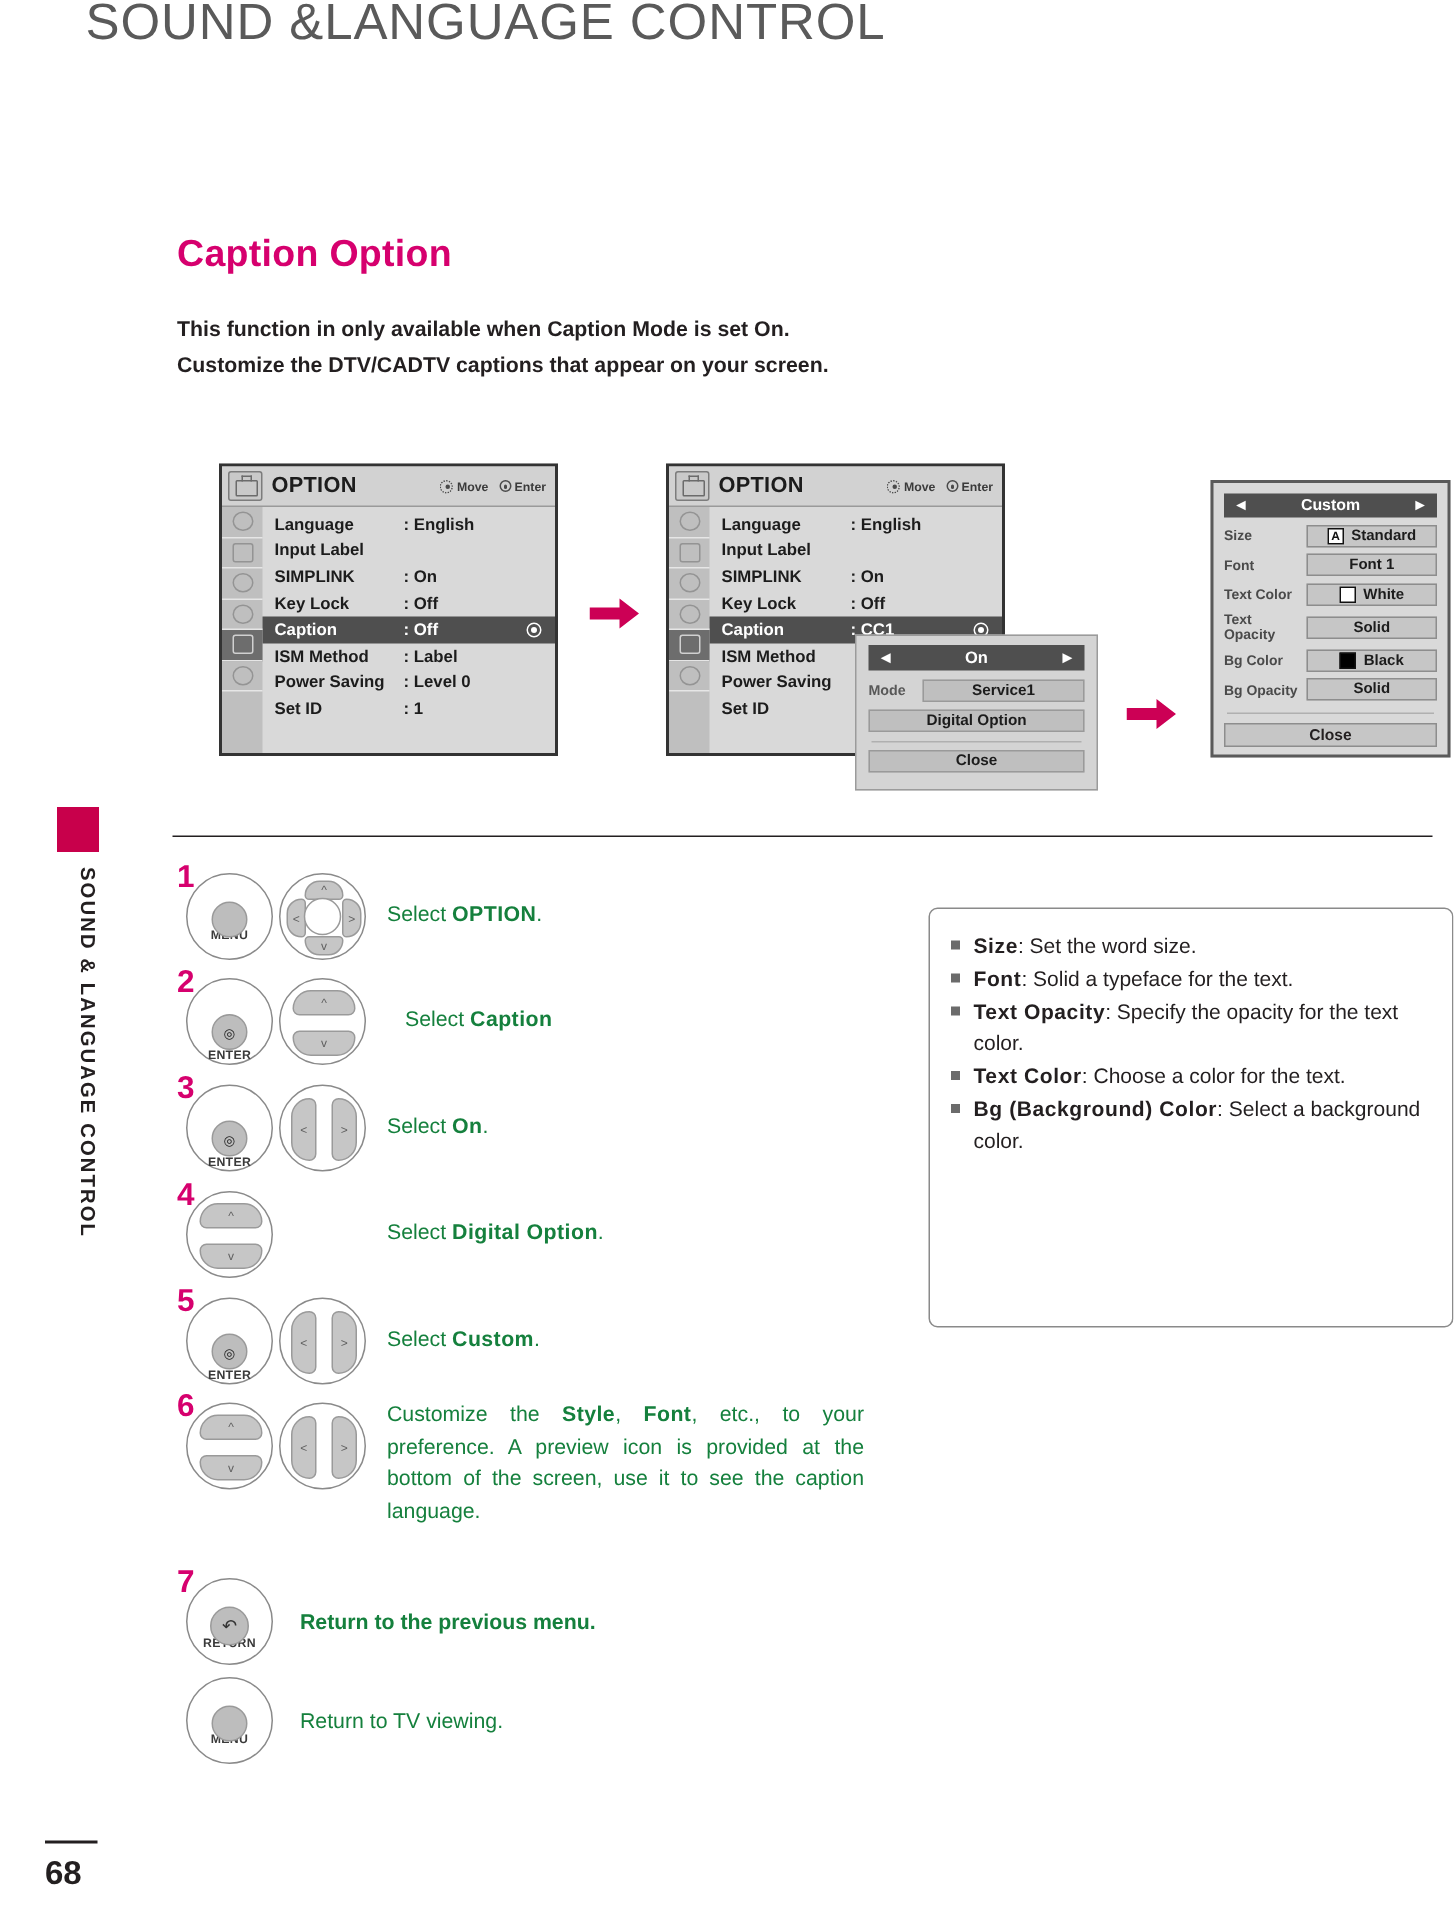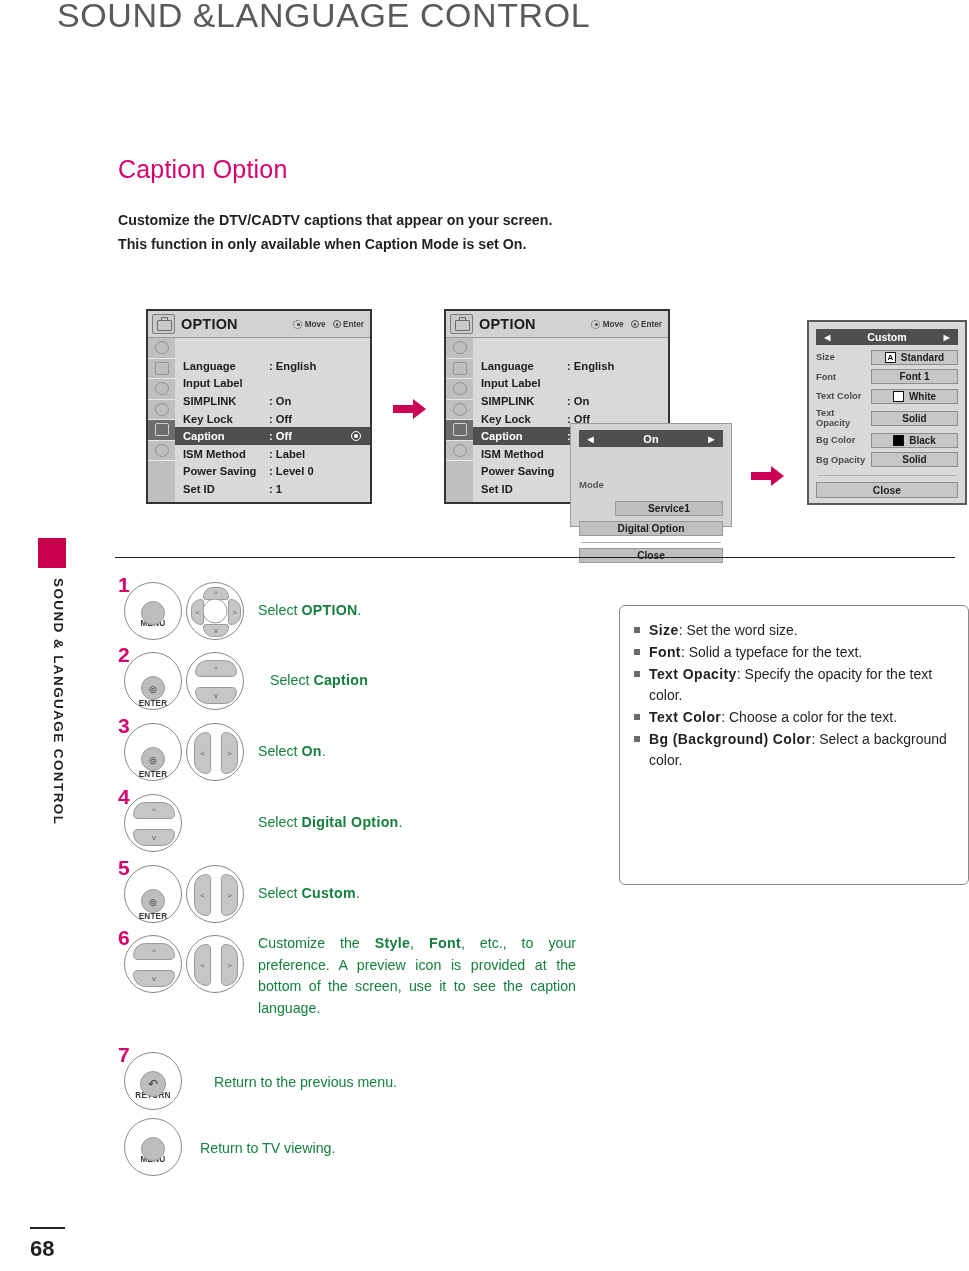--- a/index.html
+++ b/index.html
@@ -42,21 +42,21 @@
     background:#231f20;
   }
   #page-number {
     position:absolute; left:30px; top:1236px;
     font-size:22px; font-weight:700; color:#231f20;
   }
 
   
   #section-title {
     position:absolute; left:118px; top:155px;
-    font-size:25px; font-weight:400; color:#d6006e;
+    font-size:25px; font-weight:700; color:#d6006e;
     letter-spacing:0.2px;
   }
   #intro {
     position:absolute; left:118px; top:208px;
     font-size:14.2px; font-weight:700; line-height:24px;
     color:#231f20; width:640px;
   }
   #intro .b { font-weight:700; }
 
   
@@ -130,21 +130,21 @@
   }
   .rail-ico.sel { background:#6d6d6d; }
   .rail-shape {
     width:14px;height:13px;border:1.4px solid #8c8c8c;border-radius:2px;
     opacity:.85;
   }
   .rail-ico.sel .rail-shape { border-color:#e2e2e2; }
   .rail-shape.circ { border-radius:50%; }
   .rail-shape.disp { border-radius:2px; border-width:1.6px; }
 
-  .osd-list { flex:1; padding:3px 0 4px 0;margin-top:16px; }
+  .osd-list { flex:1; padding:3px 0 20px 0; }
   .osd-row {
     display:flex; align-items:center;
     height:17.6px; padding-left:8px; font-size:11.2px; color:#1c1c1c;
   }
   .osd-row .lab { width:86px; }
   .osd-row .val { flex:1; }
   .osd-row.hl { background:#4f4f4f; color:#ffffff; }
   .osd-row .dot-enter {
     width:10px;height:10px;border-radius:50%;
     border:1.4px solid #ffffff; margin-right:9px; position:relative;
@@ -169,21 +169,21 @@
     display:flex; align-items:center; justify-content:space-between;
     background:#4f4f4f; color:#fff; height:17px;
     font-size:11px; padding:0 6px;
   }
   .pop-head .cap-title{ flex:1; text-align:center; }
   .pop-row { display:flex; align-items:center; margin-top:6px; }
   .pop-row .plab { font-size:9.5px; color:#585858; width:36px; }
   .pop-btn {
     flex:1; background:#bfbfbf; border:1px solid #9a9a9a;
     height:15px; line-height:14px; text-align:center;
-    font-size:10.2px; color:#1c1c1c;margin-top:48px;
+    font-size:10.2px; color:#1c1c1c;
   }
   .pop-wide { margin-top:5px; width:100%; }
   .pop-sep { height:1px; background:#b0b0b0; margin:6px 2px 5px 2px; }
 
   
   #osd-3 {
     position:absolute; left:807px; top:320px; width:160px; height:185px;
     background:#d9d9d9; border:2px solid #5a5a5a; padding:7px 7px;
     font-weight:700;
   }
@@ -300,24 +300,24 @@
 </head>
 <body>
 
 <div id="page-header">SOUND &amp;LANGUAGE CONTROL</div>
 
 <div id="side-tab-block"></div>
 <div id="side-tab-text">SOUND &amp; LANGUAGE CONTROL</div>
 
 <div id="section-title">Caption Option</div>
 <div id="intro">
-  <div>Customize the DTV/CADTV captions that appear on your screen.</div>
   <div>
     <span>This function in only available when </span><span class="b">Caption</span><span> Mode is set </span><span class="b">On</span><span>.</span>
   </div>
+  <div>Customize the DTV/CADTV captions that appear on your screen.</div>
 </div>
 
 <div class="osd" id="osd-1">
   <div class="osd-header">
     <div class="osd-icon-main"></div>
     <div class="osd-title">OPTION</div>
     <div class="osd-hints">
       <span class="hint">
         <span class="nav-glyph"></span>
         <span>Move</span>
@@ -634,21 +634,21 @@
     <span>Customize the </span><b>Style</b><span>, </span><b>Font</b><span>, etc., to your preference. A preview icon is provided at the bottom of the screen, use it to see the caption language.</span>
   </div>
 </div>
 
 <div class="step" style="left:118px; top:1042px;">
   <div class="step-num" style="left:0px; top:2px;">7</div>
   <div class="remote" style="left:6px; top:10px;">
     <div class="rlabel" style="top:10px;">RETURN</div>
     <div class="ret-glyph">↶</div>
   </div>
-  <div class="step-text" style="left:96px; top:30px; width:400px;">Return to the previous menu.</div>
+  <div class="step-text" style="left:82px; top:30px; width:400px;font-weight:bold;">Return to the previous menu.</div>
 </div>
 
 <div class="step" style="left:118px; top:1108px;">
   <div class="remote" style="left:6px; top:10px;">
     <div class="rlabel">MENU</div>
     <div class="btn-round"></div>
   </div>
   <div class="step-text" style="left:82px; top:30px; width:400px;">Return to TV viewing.</div>
 </div>
 

